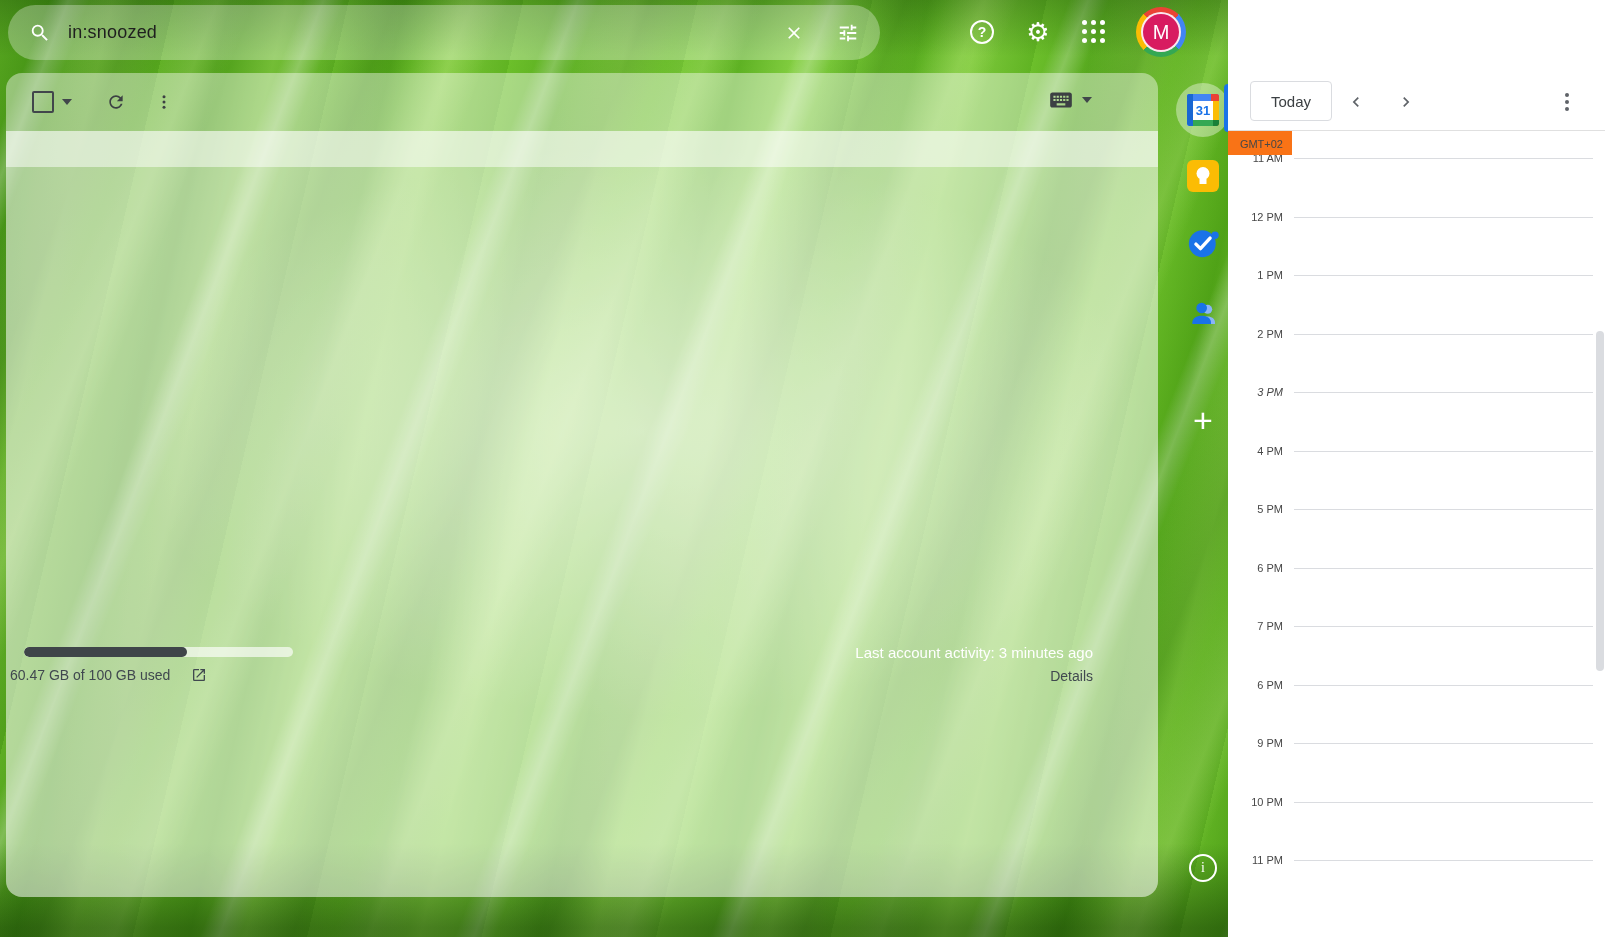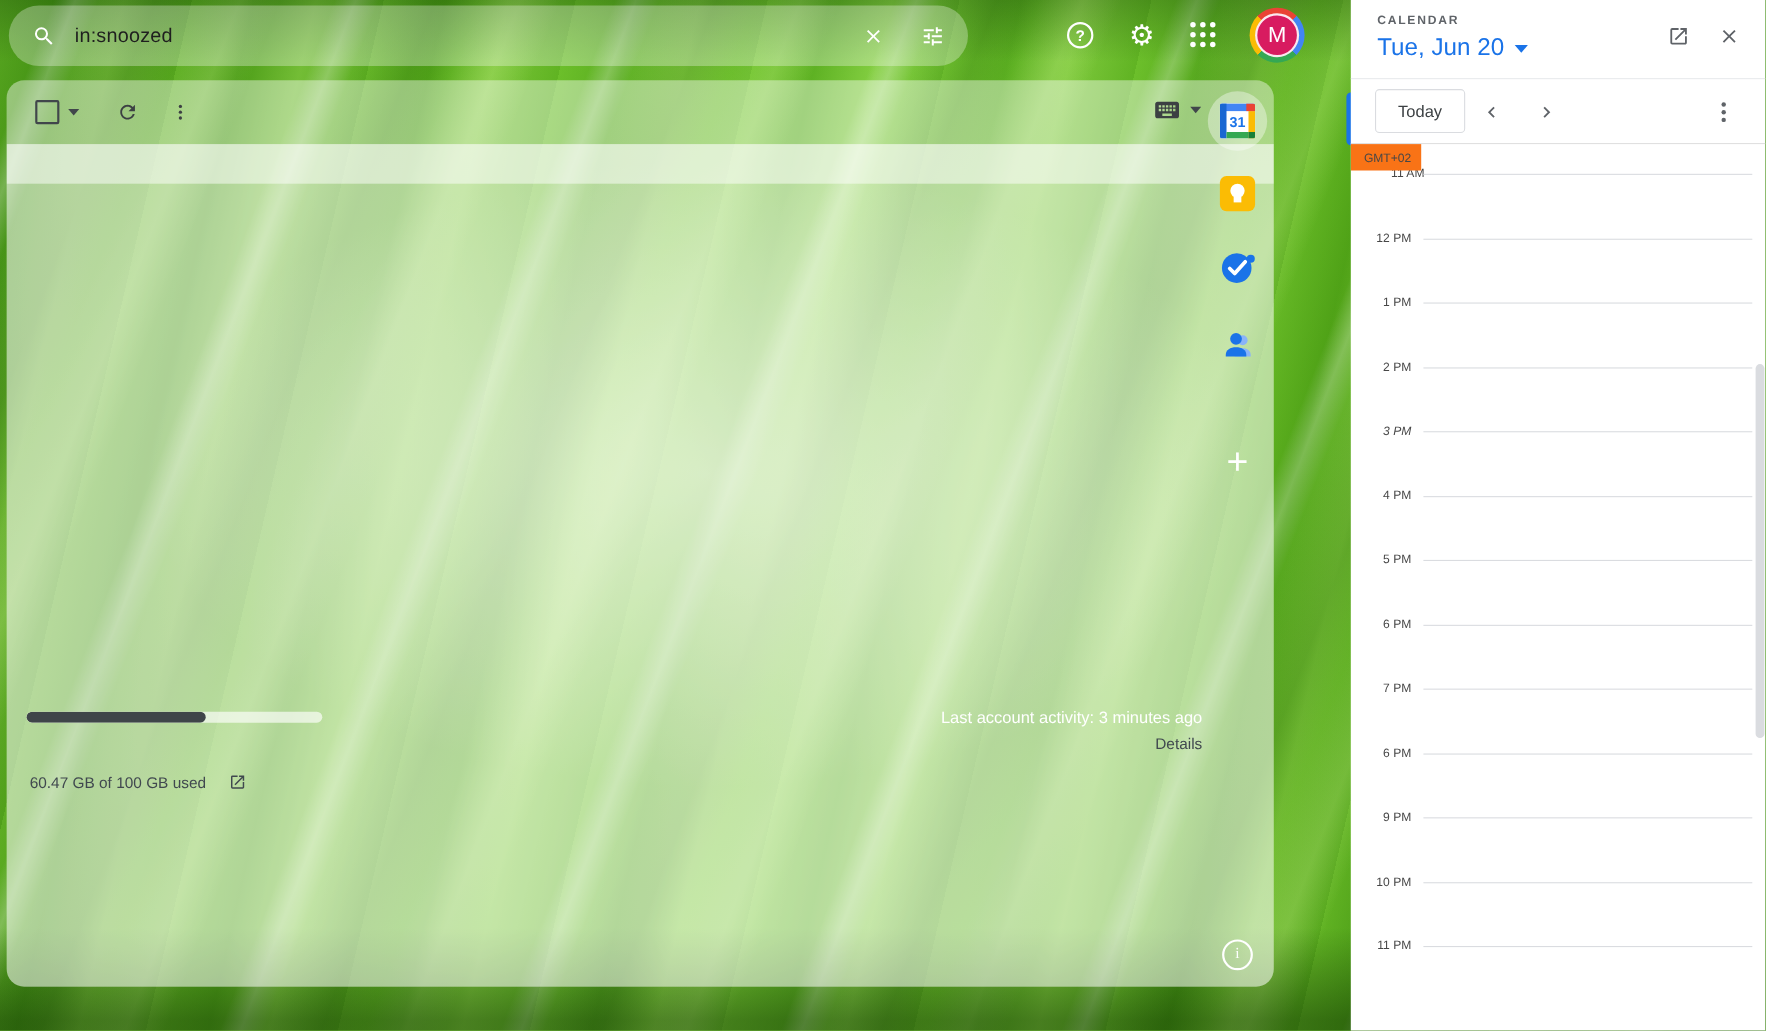--- a/index.html
+++ b/index.html
@@ -53,27 +53,27 @@
   .mail-body-tint{position:absolute;left:0;top:58px;right:0;bottom:0;background:rgba(255,255,255,0.22);}
   .mail-toolbar{position:absolute;left:0;top:0;width:100%;height:58px;display:flex;align-items:center;}
   .sel-box{width:18px;height:18px;border:2px solid #41464b;border-radius:2px;margin-left:26px;cursor:pointer;}
   .caret{width:0;height:0;border-left:5px solid transparent;border-right:5px solid transparent;border-top:6px solid #41464b;margin-left:8px;cursor:pointer;}
   .tool-ic{width:40px;height:40px;display:flex;align-items:center;justify-content:center;cursor:pointer;border-radius:50%;}
   .empty-row{position:absolute;left:0;top:58px;width:100%;height:36px;background:rgba(255,255,255,0.5);}
   .input-tools{position:absolute;right:66px;top:14px;display:flex;align-items:center;cursor:pointer;}
   
   .storage-bar{position:absolute;left:18px;top:574px;width:269px;height:10px;border-radius:5px;background:rgba(255,255,255,0.65);overflow:hidden;}
   .storage-fill{height:100%;background:#3f4549;border-radius:5px;}
-  .storage-text{position:absolute;left:21px;top:594px;font-size:14px;color:#40484f;display:flex;align-items:center;gap:21px;margin-top:36px;}
+  .storage-text{position:absolute;left:4px;top:594px;font-size:14px;color:#40484f;display:flex;align-items:center;gap:21px;}
   .footer-links{position:absolute;left:0;top:571px;width:1100px;text-align:center;font-size:14px;color:#40484f;}
   .footer-links span{cursor:pointer;}
   .activity{position:absolute;right:65px;top:571px;font-size:15px;color:#ffffff;text-align:right;}
   .details{position:absolute;right:65px;top:595px;font-size:14px;color:#40484f;text-align:right;cursor:pointer;}
   
-  .side-rail{position:absolute;left:1096px;top:73px;width:58px;height:864px;}
+  .side-rail{position:absolute;left:1174px;top:73px;width:58px;height:864px;}
   .rail-item{position:absolute;left:50%;transform:translate(-50%,-50%);cursor:pointer;display:flex;align-items:center;justify-content:center;}
   .hl-circle{width:54px;height:54px;border-radius:50%;background:rgba(255,255,255,0.38);display:flex;align-items:center;justify-content:center;}
   .cal-ic{position:relative;width:32px;height:32px;background:#fff;overflow:hidden;border-radius:2px;}
   .cal-ic .t{position:absolute;top:0;left:0;right:0;height:7px;background:#4285f4;}
   .cal-ic .l{position:absolute;top:0;left:0;bottom:0;width:6px;background:#1967d2;}
   .cal-ic .r{position:absolute;top:7px;right:0;bottom:0;width:6px;background:#fbbc04;}
   .cal-ic .b{position:absolute;bottom:0;left:6px;right:6px;height:6px;background:#34a853;}
   .cal-ic .tr{position:absolute;top:0;right:0;width:8px;height:7px;background:#ea4335;}
   .cal-ic .br{position:absolute;bottom:0;right:0;width:6px;height:6px;background:#188038;}
   .cal-ic .n{position:absolute;top:7px;left:6px;right:6px;bottom:6px;display:flex;align-items:center;justify-content:center;color:#1a73e8;font-size:13px;font-weight:bold;}
@@ -233,37 +233,20 @@
   <div class="rail-item" style="top:347px">
     <span class="plus">+</span>
   </div>
   <div class="rail-item" style="top:795px">
     <span class="info-circle">i</span>
   </div>
 </div>
 
 <div class="active-bar"></div>
 <div class="cal-panel">
-  <div class="cal-header">
-    <div class="cal-title">CALENDAR</div>
-    <div class="cal-date">
-      <span>Tue, Jun 20</span>
-      <span class="blue-caret"></span>
-    </div>
-    <span class="hdr-ic" style="right:66px">
-      <svg width="20" height="20" viewBox="0 0 24 24">
-          <path d="M19 19H5V5h7V3H5a2 2 0 0 0-2 2v14a2 2 0 0 0 2 2h14c1.1 0 2-.9 2-2v-7h-2v7zM14 3v2h3.59l-9.83 9.83 1.41 1.41L19 6.41V10h2V3h-7z" fill="#5f6368"></path>
-        </svg>
-    </span>
-    <span class="hdr-ic" style="right:20px">
-      <svg width="20" height="20" viewBox="0 0 24 24">
-          <path d="M19 6.41 17.59 5 12 10.59 6.41 5 5 6.41 10.59 12 5 17.59 6.41 19 12 13.41 17.59 19 19 17.59 13.41 12z" fill="#5f6368"></path>
-        </svg>
-    </span>
-  </div>
 
   <div class="cal-toolbar">
     <button class="today-btn">Today</button>
     <span class="nav-ch" style="left:114px">
       <svg width="20" height="20" viewBox="0 0 24 24">
           <path d="M15.41 7.41 14 6l-6 6 6 6 1.41-1.41L10.83 12z" fill="#5f6368"></path>
         </svg>
     </span>
     <span class="nav-ch" style="left:164px">
       <svg width="20" height="20" viewBox="0 0 24 24">
@@ -295,21 +278,21 @@
       <div class="hour-label" style="top: 319.5px;">4 PM</div>
       <div class="hour-line" style="top: 319.5px;"></div>
       <div class="hour-label" style="top: 261px; font-style: italic;">3 PM</div>
       <div class="hour-line" style="top: 261px;"></div>
       <div class="hour-label" style="top: 202.5px;">2 PM</div>
       <div class="hour-line" style="top: 202.5px;"></div>
       <div class="hour-label" style="top: 144px;">1 PM</div>
       <div class="hour-line" style="top: 144px;"></div>
       <div class="hour-label" style="top: 85.5px;">12 PM</div>
       <div class="hour-line" style="top: 85.5px;"></div>
-      <div class="hour-label" style="top: 27px; padding-left: 12px;">11 AM</div>
+      <div class="hour-label" style="top: 27px;">11 AM</div>
       <div class="hour-line" style="top: 27px;"></div>
 
   <div class="gmt-strip">
       <div class="gmt">GMT+02</div>
     </div>
     </div>
   <div class="cal-scrollbar"></div>
 </div>
 
 </body></html>

